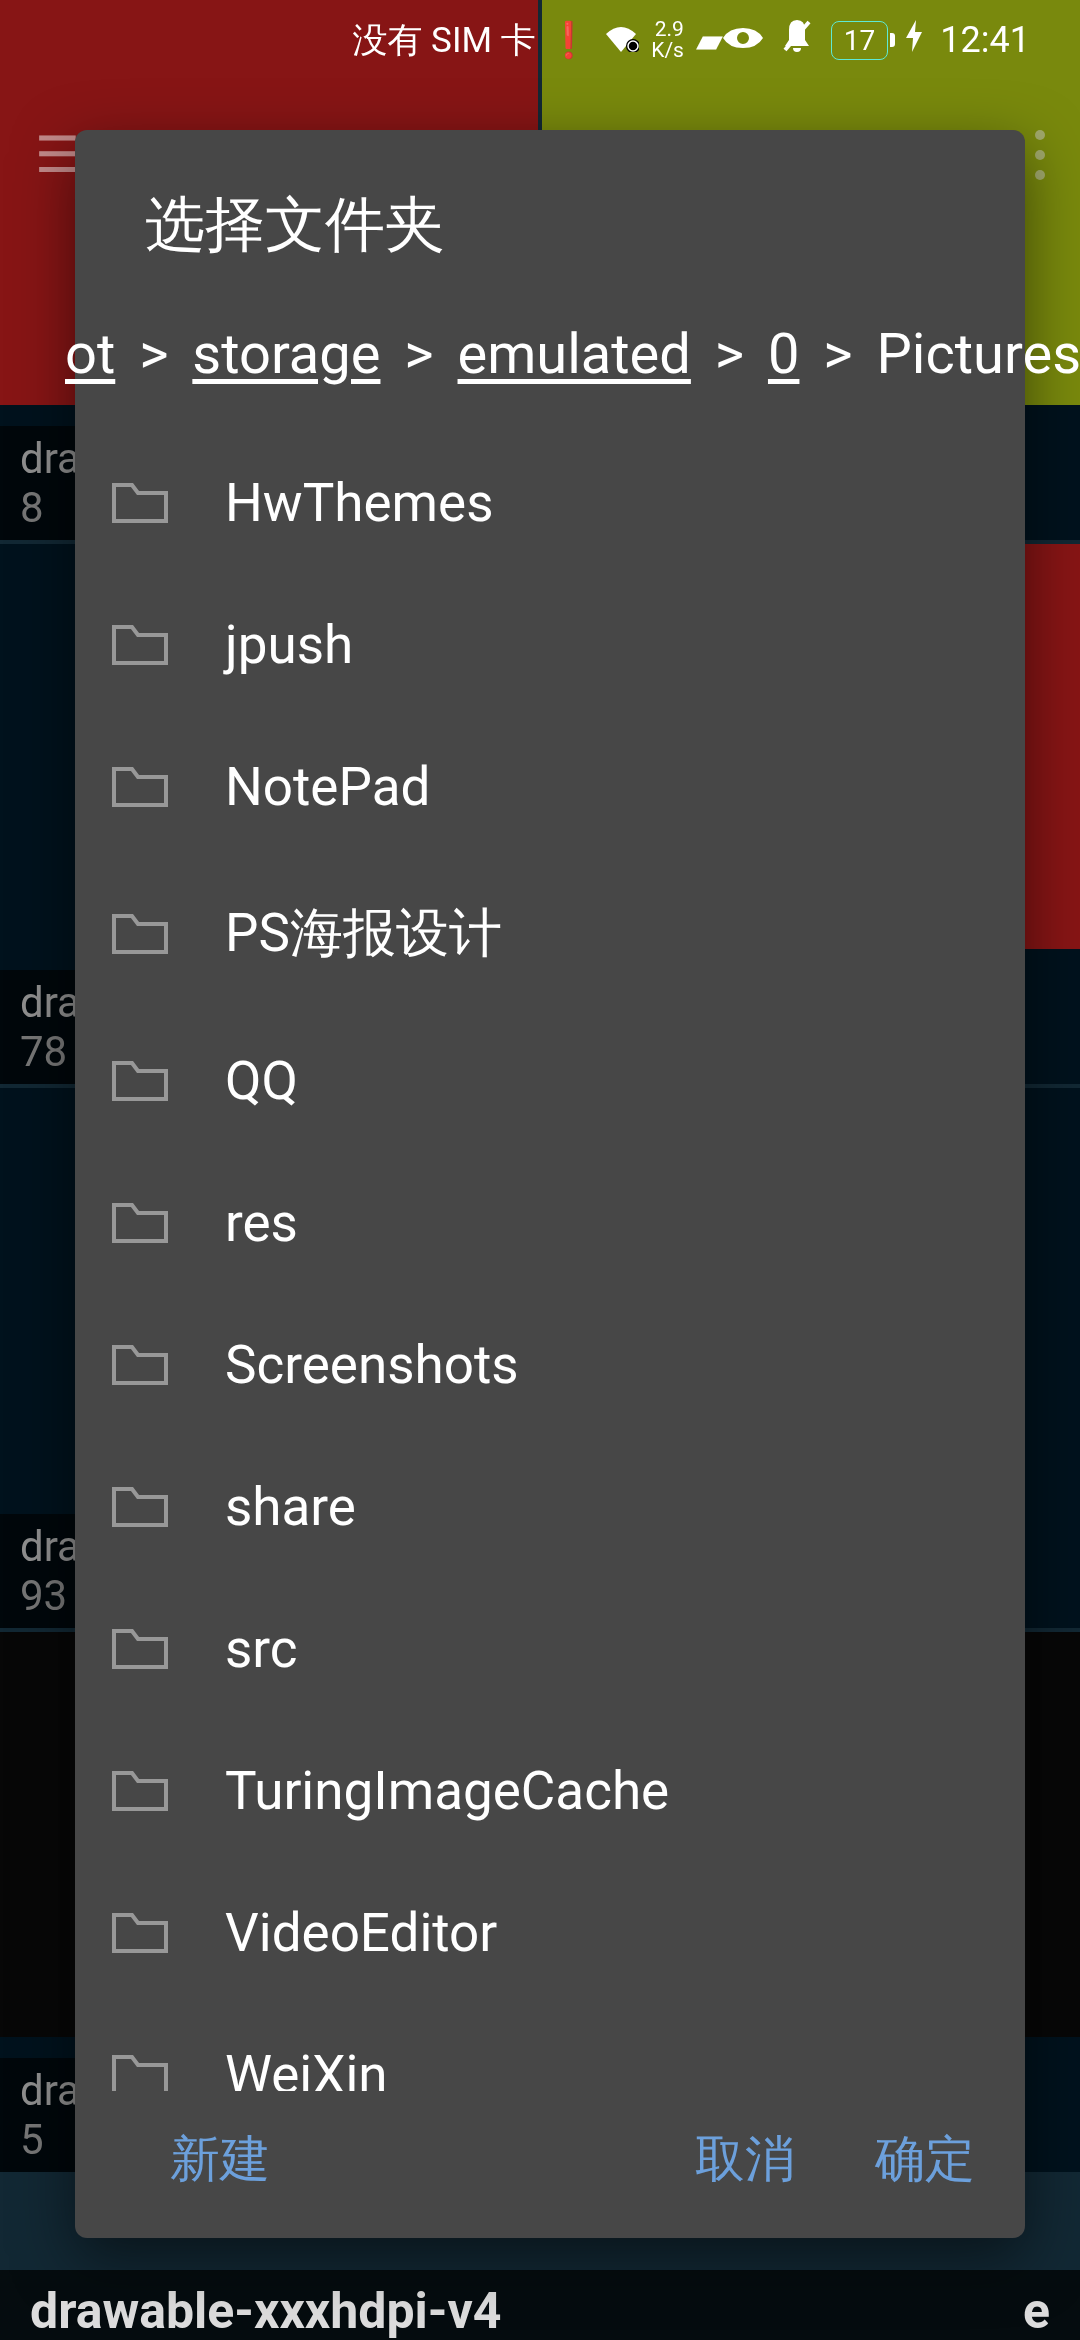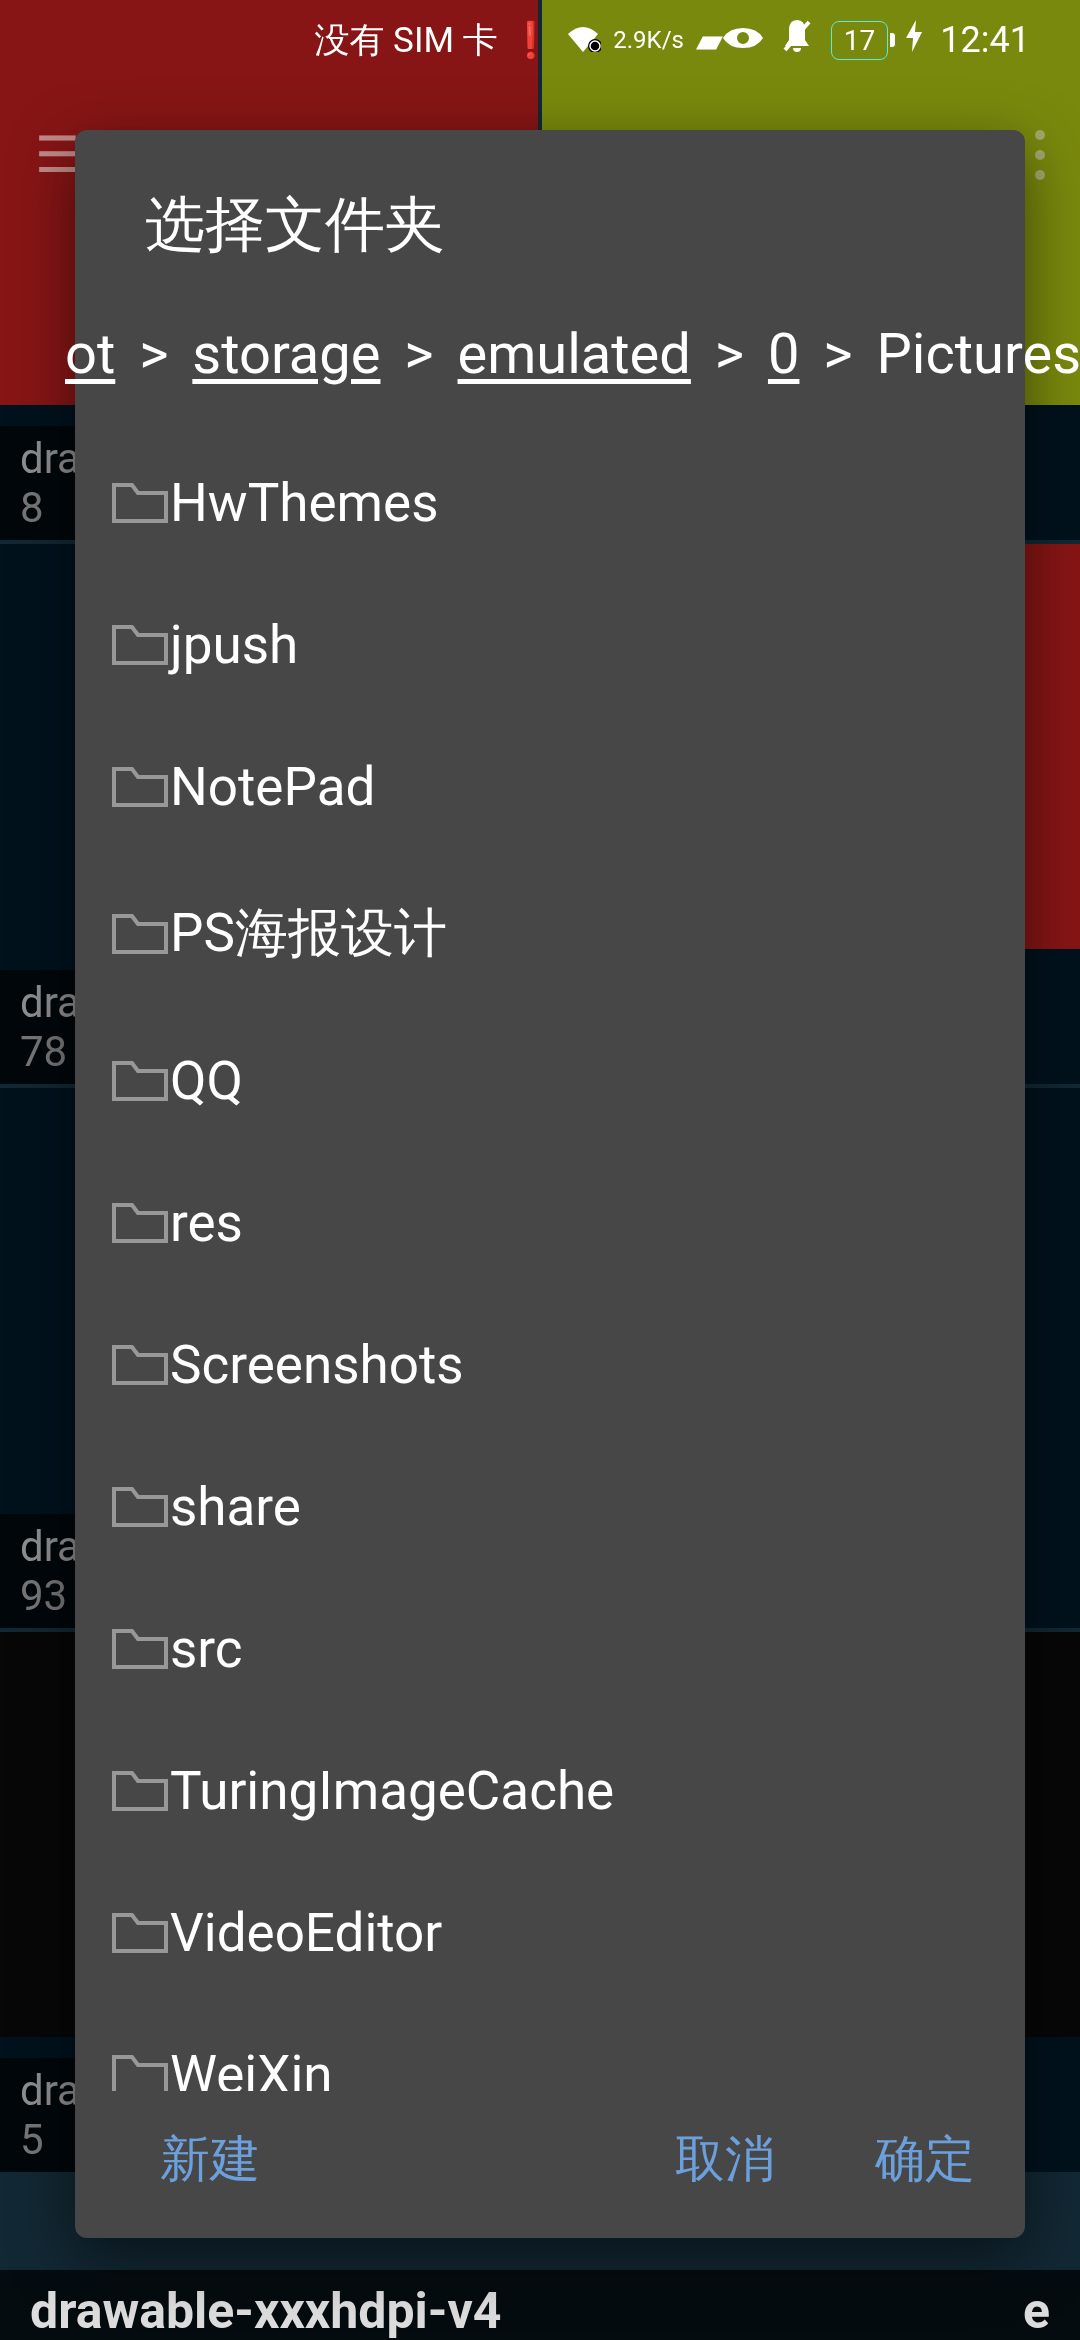--- a/index.html
+++ b/index.html
@@ -32,24 +32,24 @@
       gap: 12px;
       font-size: 35px;
     }
     .status-right {
       display: flex;
       align-items: center;
       gap: 18px;
       font-size: 36px;
     }
     .net-speed {
-      font-size: 24px;
+      font-size: 21px;
       line-height: 1;
       display: flex;
-      flex-direction: row;
+      flex-direction: column;
       align-items: flex-end;
     }
     .battery-box {
       border: 1px solid #5eead4;
       border-radius: 8px;
       padding: 2px 12px;
       font-size: 28px;
       position: relative;
     }
     .battery-box::after {
@@ -178,37 +178,39 @@
     
     .folder-list {
       flex: 1;
       overflow-y: auto;
       padding: 10px 0;
     }
     .folder-item {
       display: flex;
       align-items: center;
       padding: 40px 35px;
+      gap: 55px;
     }
     .folder-icon {
       width: 60px;
       height: 48px;
       flex-shrink: 0;
       opacity: 0.7;
     }
     .folder-name {
       color: #fff;
       font-size: 53px;
     }
     
     .dialog-actions {
       display: flex;
       align-items: flex-end;
       padding: 35px 50px 45px 50px;
-      gap: 100px;
+      gap: 80px;
+      margin-left: 10px;
     }
     .dialog-actions .spacer {
       flex: 1;
     }
     .action-btn {
       color: #6ca0dc;
       font-size: 50px;
       font-weight: 500;
       background: none;
       border: none;

